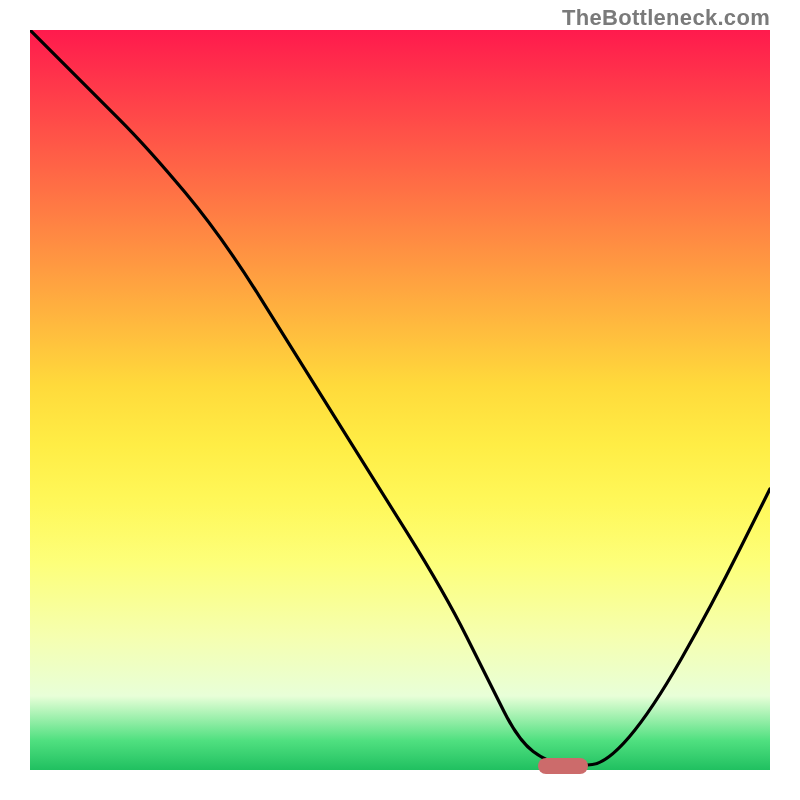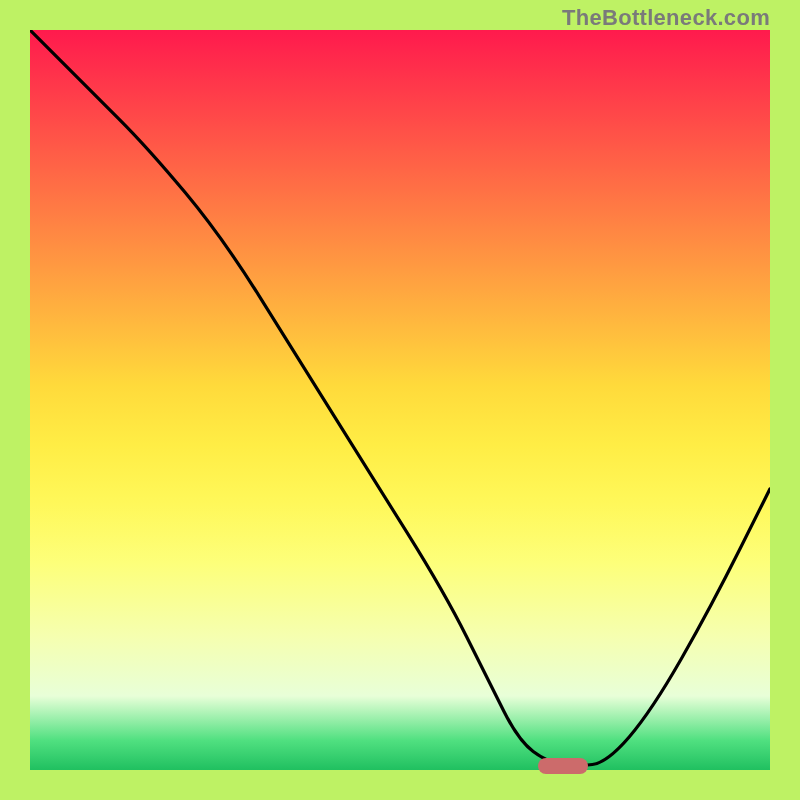--- a/index.html
+++ b/index.html
@@ -7,21 +7,21 @@
     padding: 0;
     width: 800px;
     height: 800px;
     background: #000;
     overflow: hidden;
   }
   .container {
     position: relative;
     width: 800px;
     height: 800px;
-    background: #bef264;
+    background: #ffffff;
   }
   .plot-area {
     position: absolute;
     left: 30px;
     top: 30px;
     width: 740px;
     height: 740px;
     background: linear-gradient(to bottom,
       #ff1a4d 0%,
       #ff3a4a 8%,

